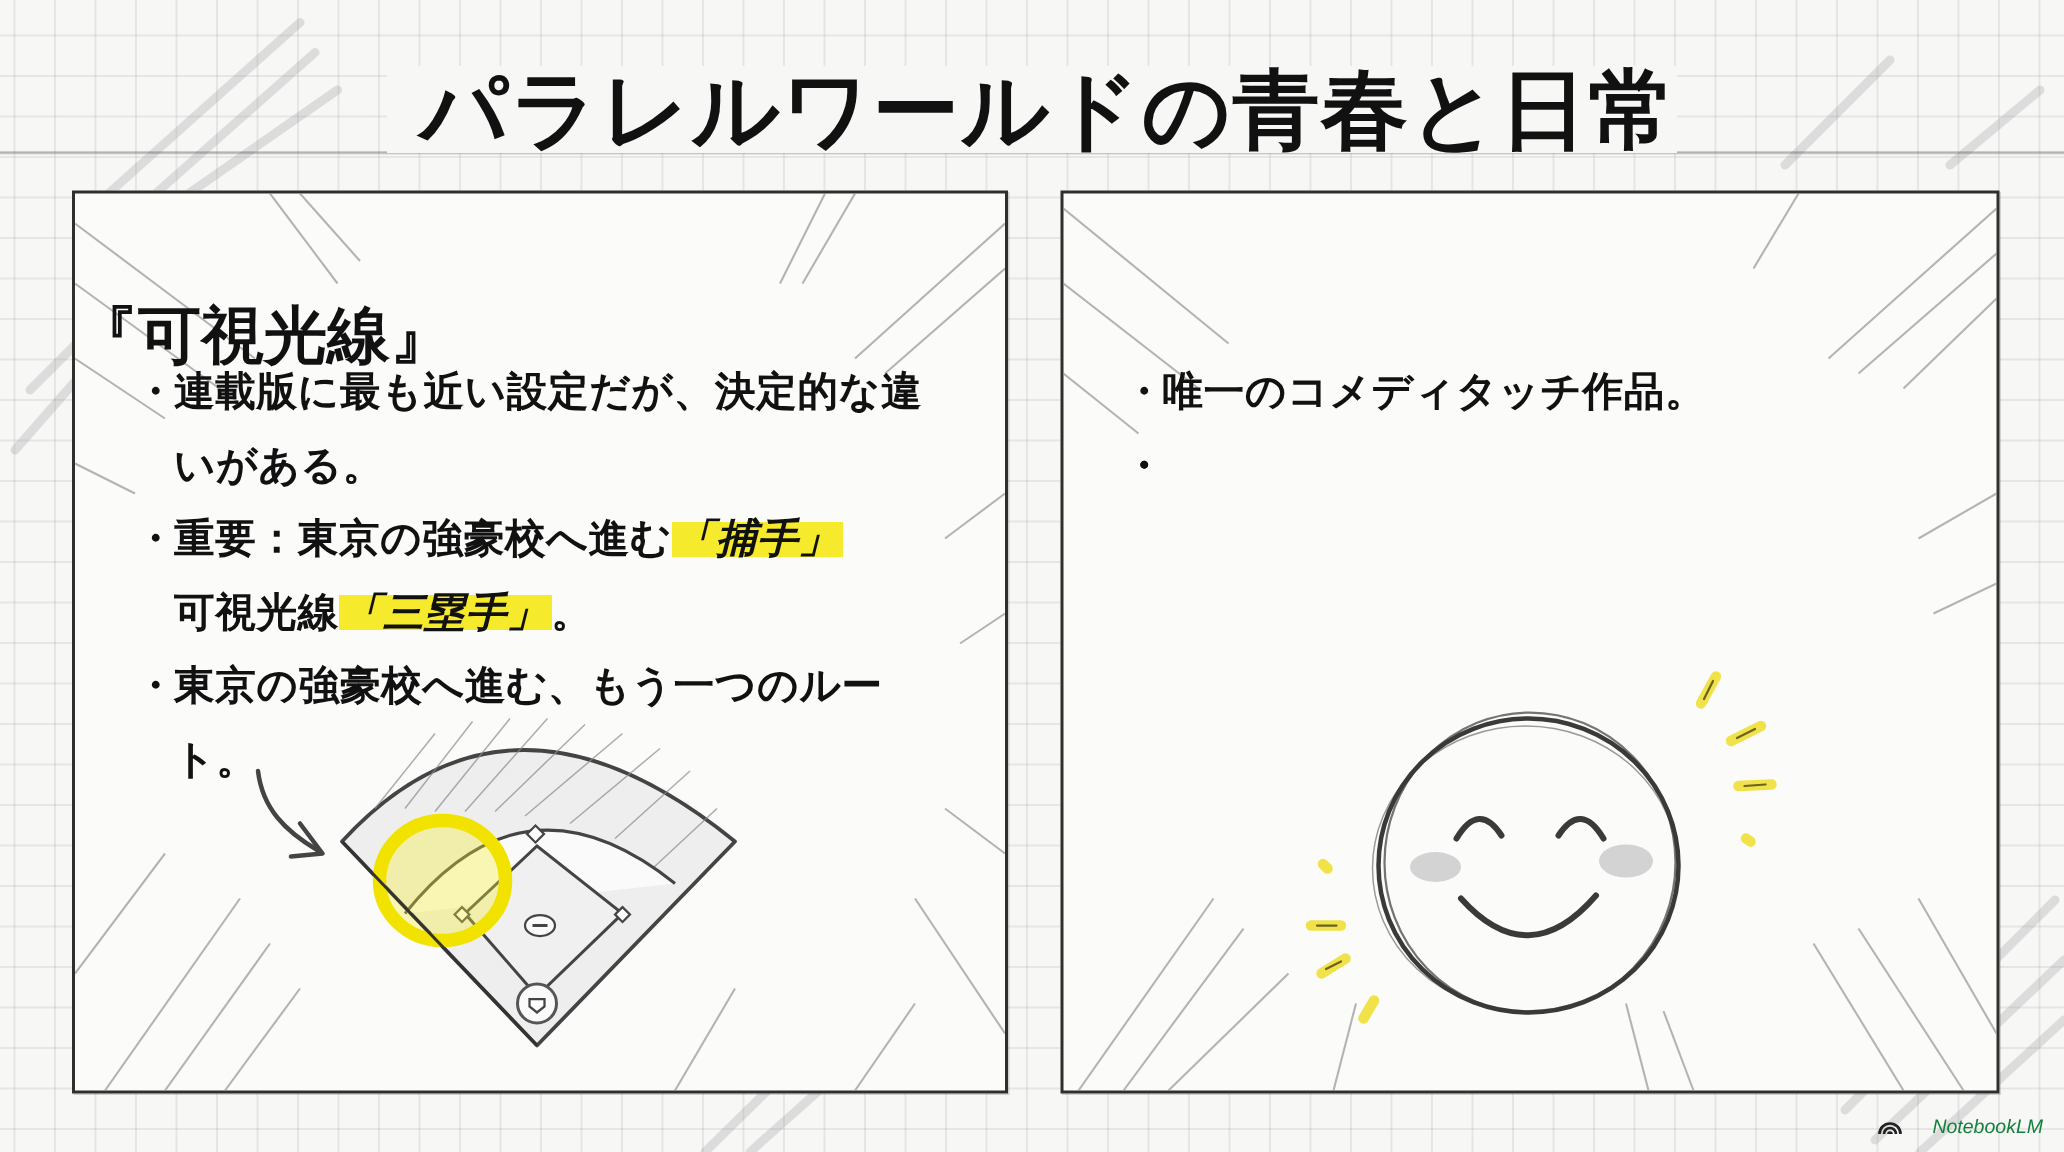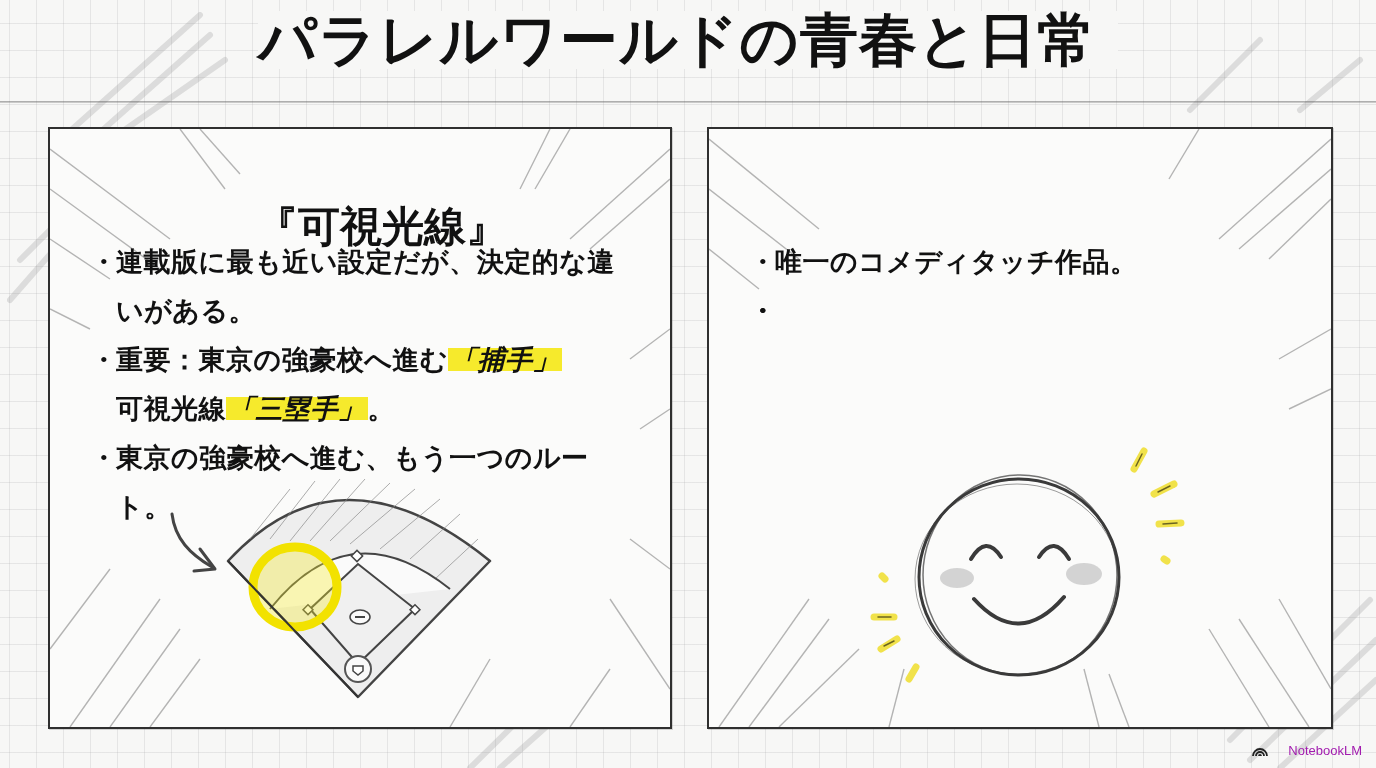--- a/index.html
+++ b/index.html
@@ -9,62 +9,62 @@
       background-image:
         linear-gradient(to right, rgba(150,150,150,0.18) 1px, transparent 1px),
         linear-gradient(to bottom, rgba(150,150,150,0.18) 1px, transparent 1px);
       background-size: 27px 27px;
       background-position: 9px 23px;
       font-family: "DejaVu Sans", sans-serif;
       color: #111;
     }
     .slide { position: absolute; inset: 0; }
     .title {
-      position: absolute; left: 0; right: 0; top: 11px; text-align: left;
+      position: absolute; left: 0; right: 0; top: 44px; text-align: right;
       font-family: "DejaVu Serif", serif; font-weight: bold;
       font-size: 58px; letter-spacing: 1px; line-height: 1;
       background: #f7f7f6; margin: 0 auto; width: 860px;
     }
     .title-rule {
       position: absolute; left: 0; right: 0; top: 101px; height: 2px;
       background: linear-gradient(to bottom, rgba(90,90,90,0.55), rgba(120,120,120,0.25));
     }
     .sketch-bg { position: absolute; inset: 0; pointer-events: none; }
     .panel {
       position: absolute; background: #fbfbfa;
       border: 2.5px solid #2f2f2f;
       box-shadow: 1px 1px 0 rgba(0,0,0,0.15);
     }
     .panel.left  { left: 48px;  top: 127px; width: 620px; height: 598px; }
     .panel.right { left: 707px; top: 127px; width: 622px; height: 598px; }
     .panel-lines { position: absolute; inset: 0; width: 100%; height: 100%; pointer-events: none; }
     .panel-title {
-      position: absolute; left: 0; right: 0; top: 42px; text-align: center;
-      font-family: Liberation Serif, serif; font-weight: bold; font-size: 42px; line-height: 1; margin-left: 44px;
+      position: absolute; left: 0; right: 0; top: 42px; 
+      font-family: Liberation Mono, monospace; font-weight: bold; font-size: 42px; line-height: 1;
     }
     .bullets { position: absolute; left: 38px; top: 108px; right: 30px; margin: 0; padding: 0; list-style: none; }
     .bullets li {
       position: relative; padding-left: 28px;
       font-weight: bold; font-size: 27px; line-height: 49px;
       letter-spacing: 0.5px;
     }
     .bullets li .dot {
       position: absolute; left: 2px; top: 0; font-size: 27px;
     }
     .hl {
       background: linear-gradient(to bottom, transparent 12%, #f6ea2c 12%, #f6ea2c 88%, transparent 88%);
       border-radius: 4px; padding: 0 2px; font-style: italic;
     }
     .illustration { position: absolute; }
     .field { left: 110px; top: 340px; width: 340px; height: 240px; }
     .smiley { left: 140px; top: 310px; width: 340px; height: 260px; }
     .brand {
       position: absolute; right: 14px; bottom: 10px;
       display: flex; align-items: center; gap: 20px;
-      font-family: "Liberation Sans", sans-serif; font-size: 13px; color: #a21caf;
+      font-family: "Liberation Sans", sans-serif; font-size: 13px; color: #15803d; font-style: italic;
     }
   </style>
 </head>
 <body>
 
 <div class="slide">
 
   <svg class="sketch-bg" viewBox="0 0 1376 768">
     <g stroke="#9a9a9a" stroke-width="6" opacity="0.28" stroke-linecap="round">
       <line x1="60" y1="140" x2="200" y2="15"></line>

